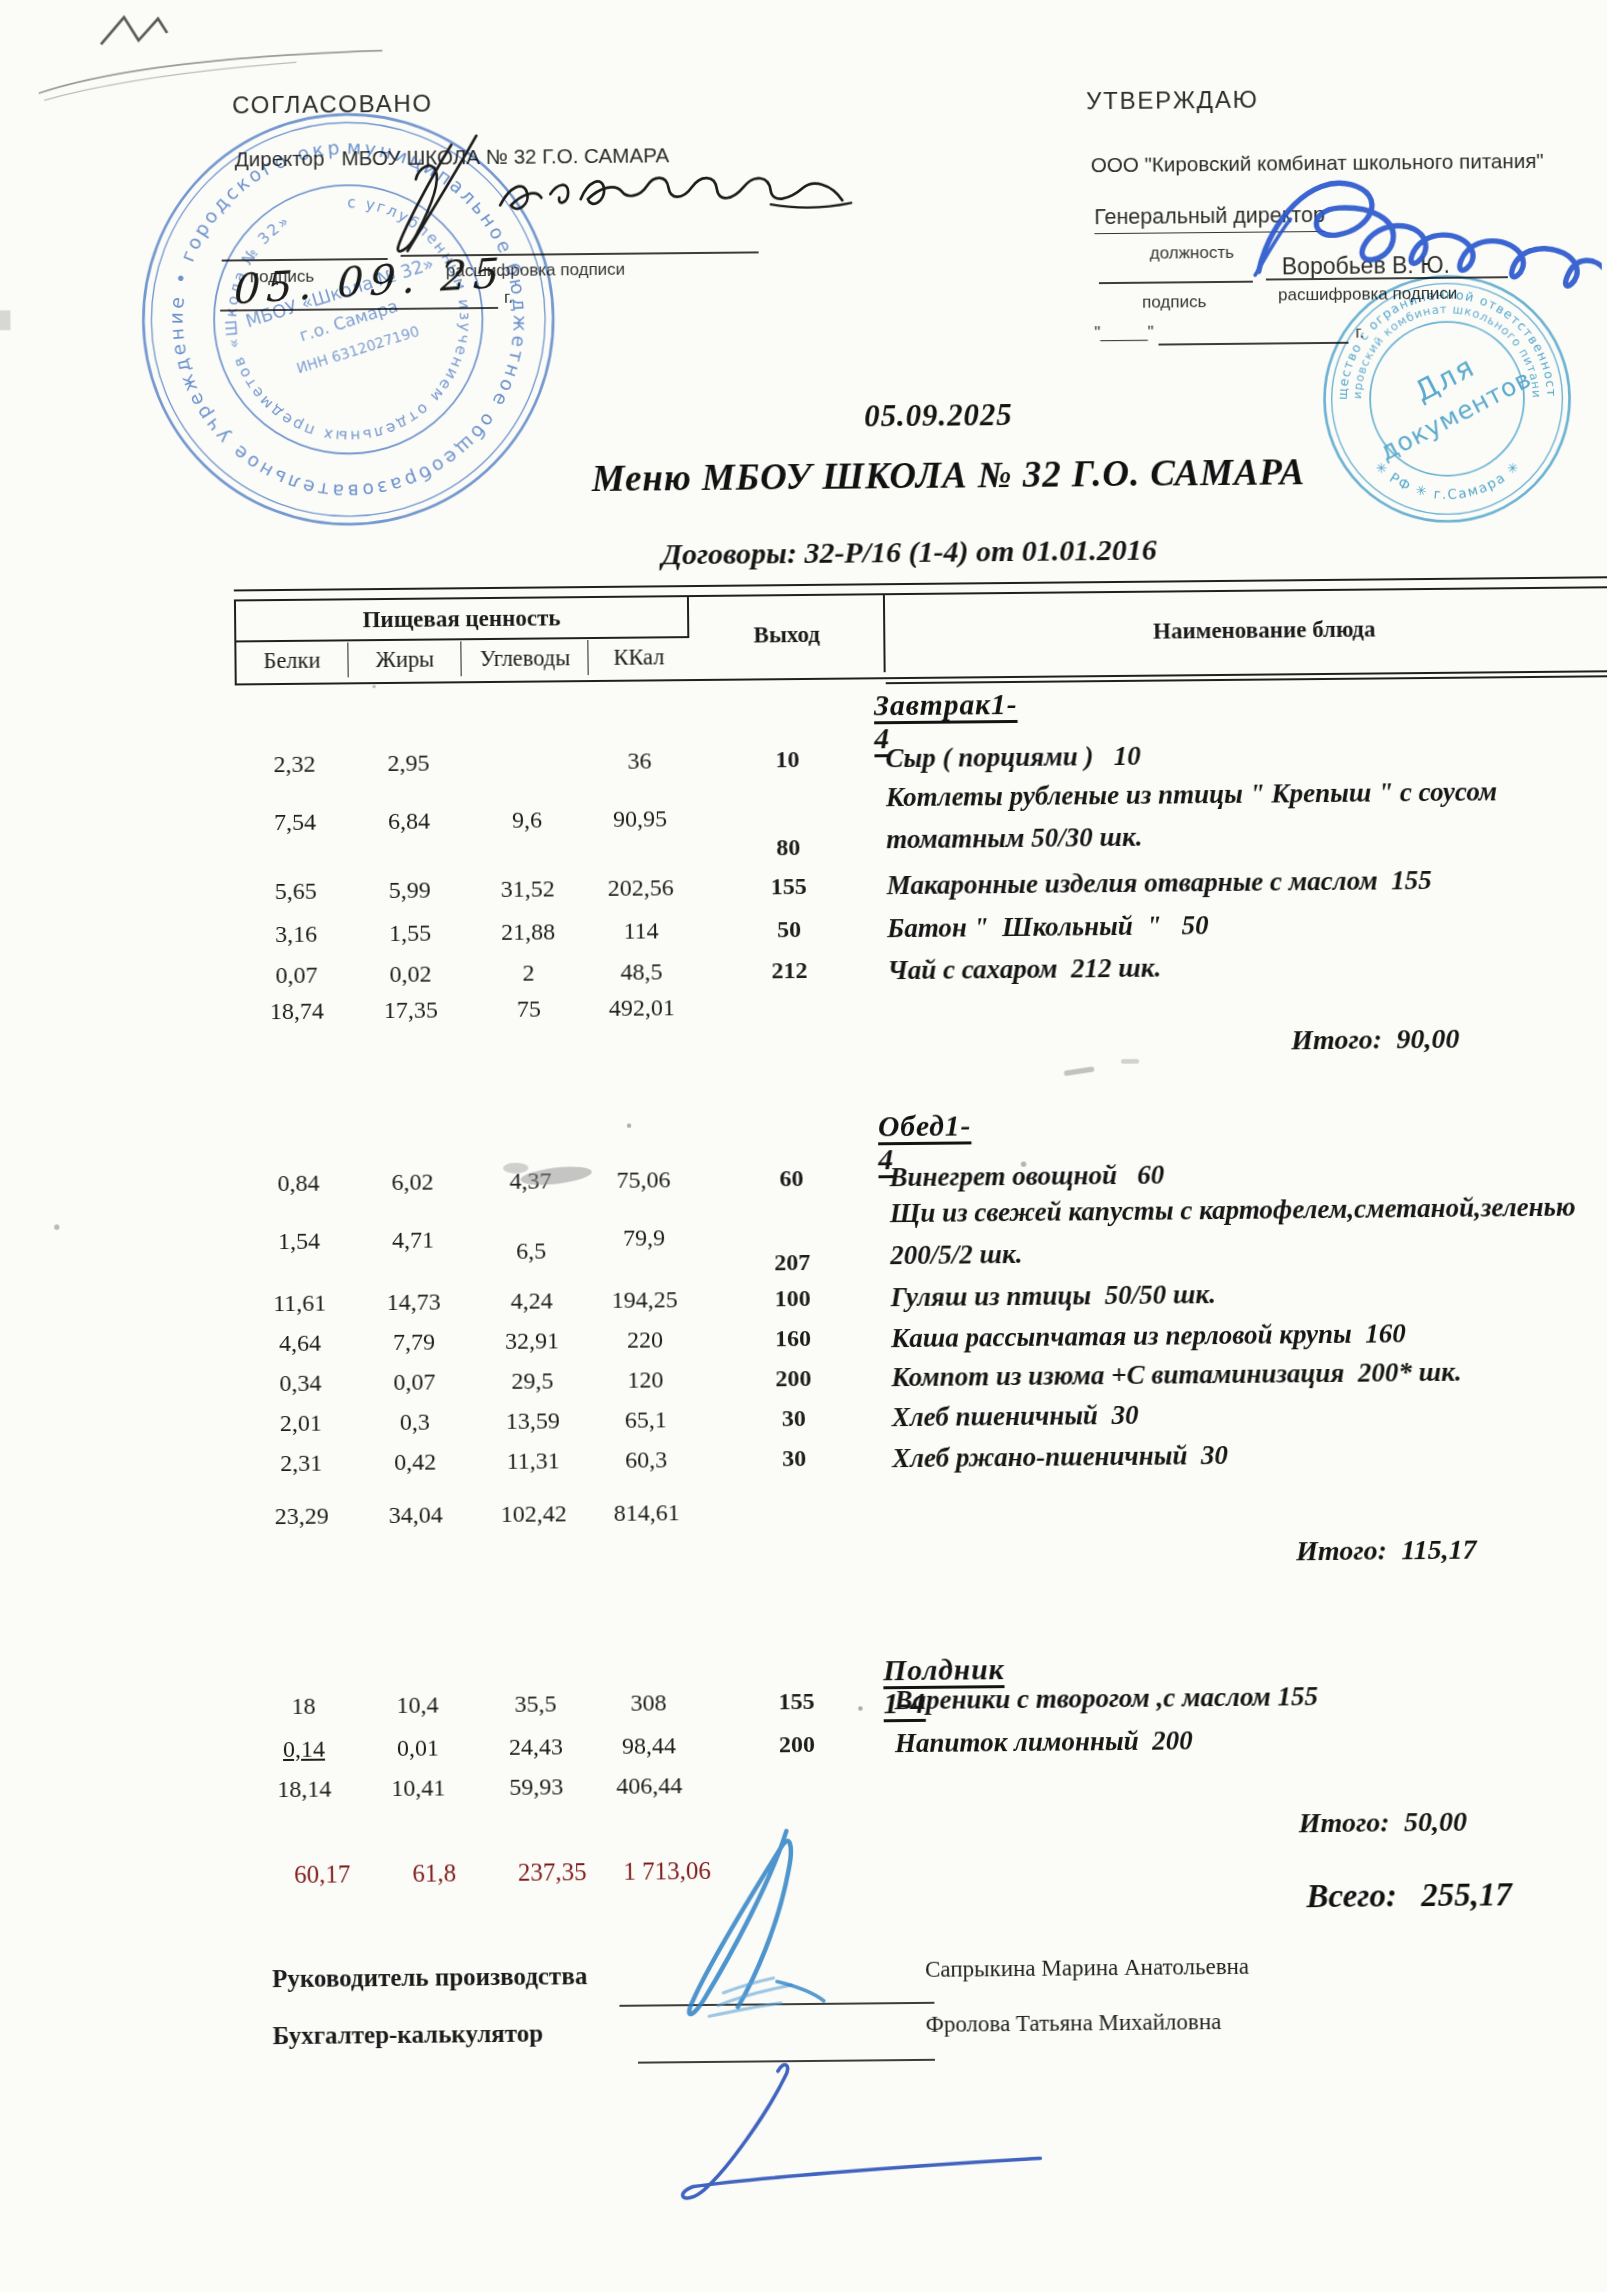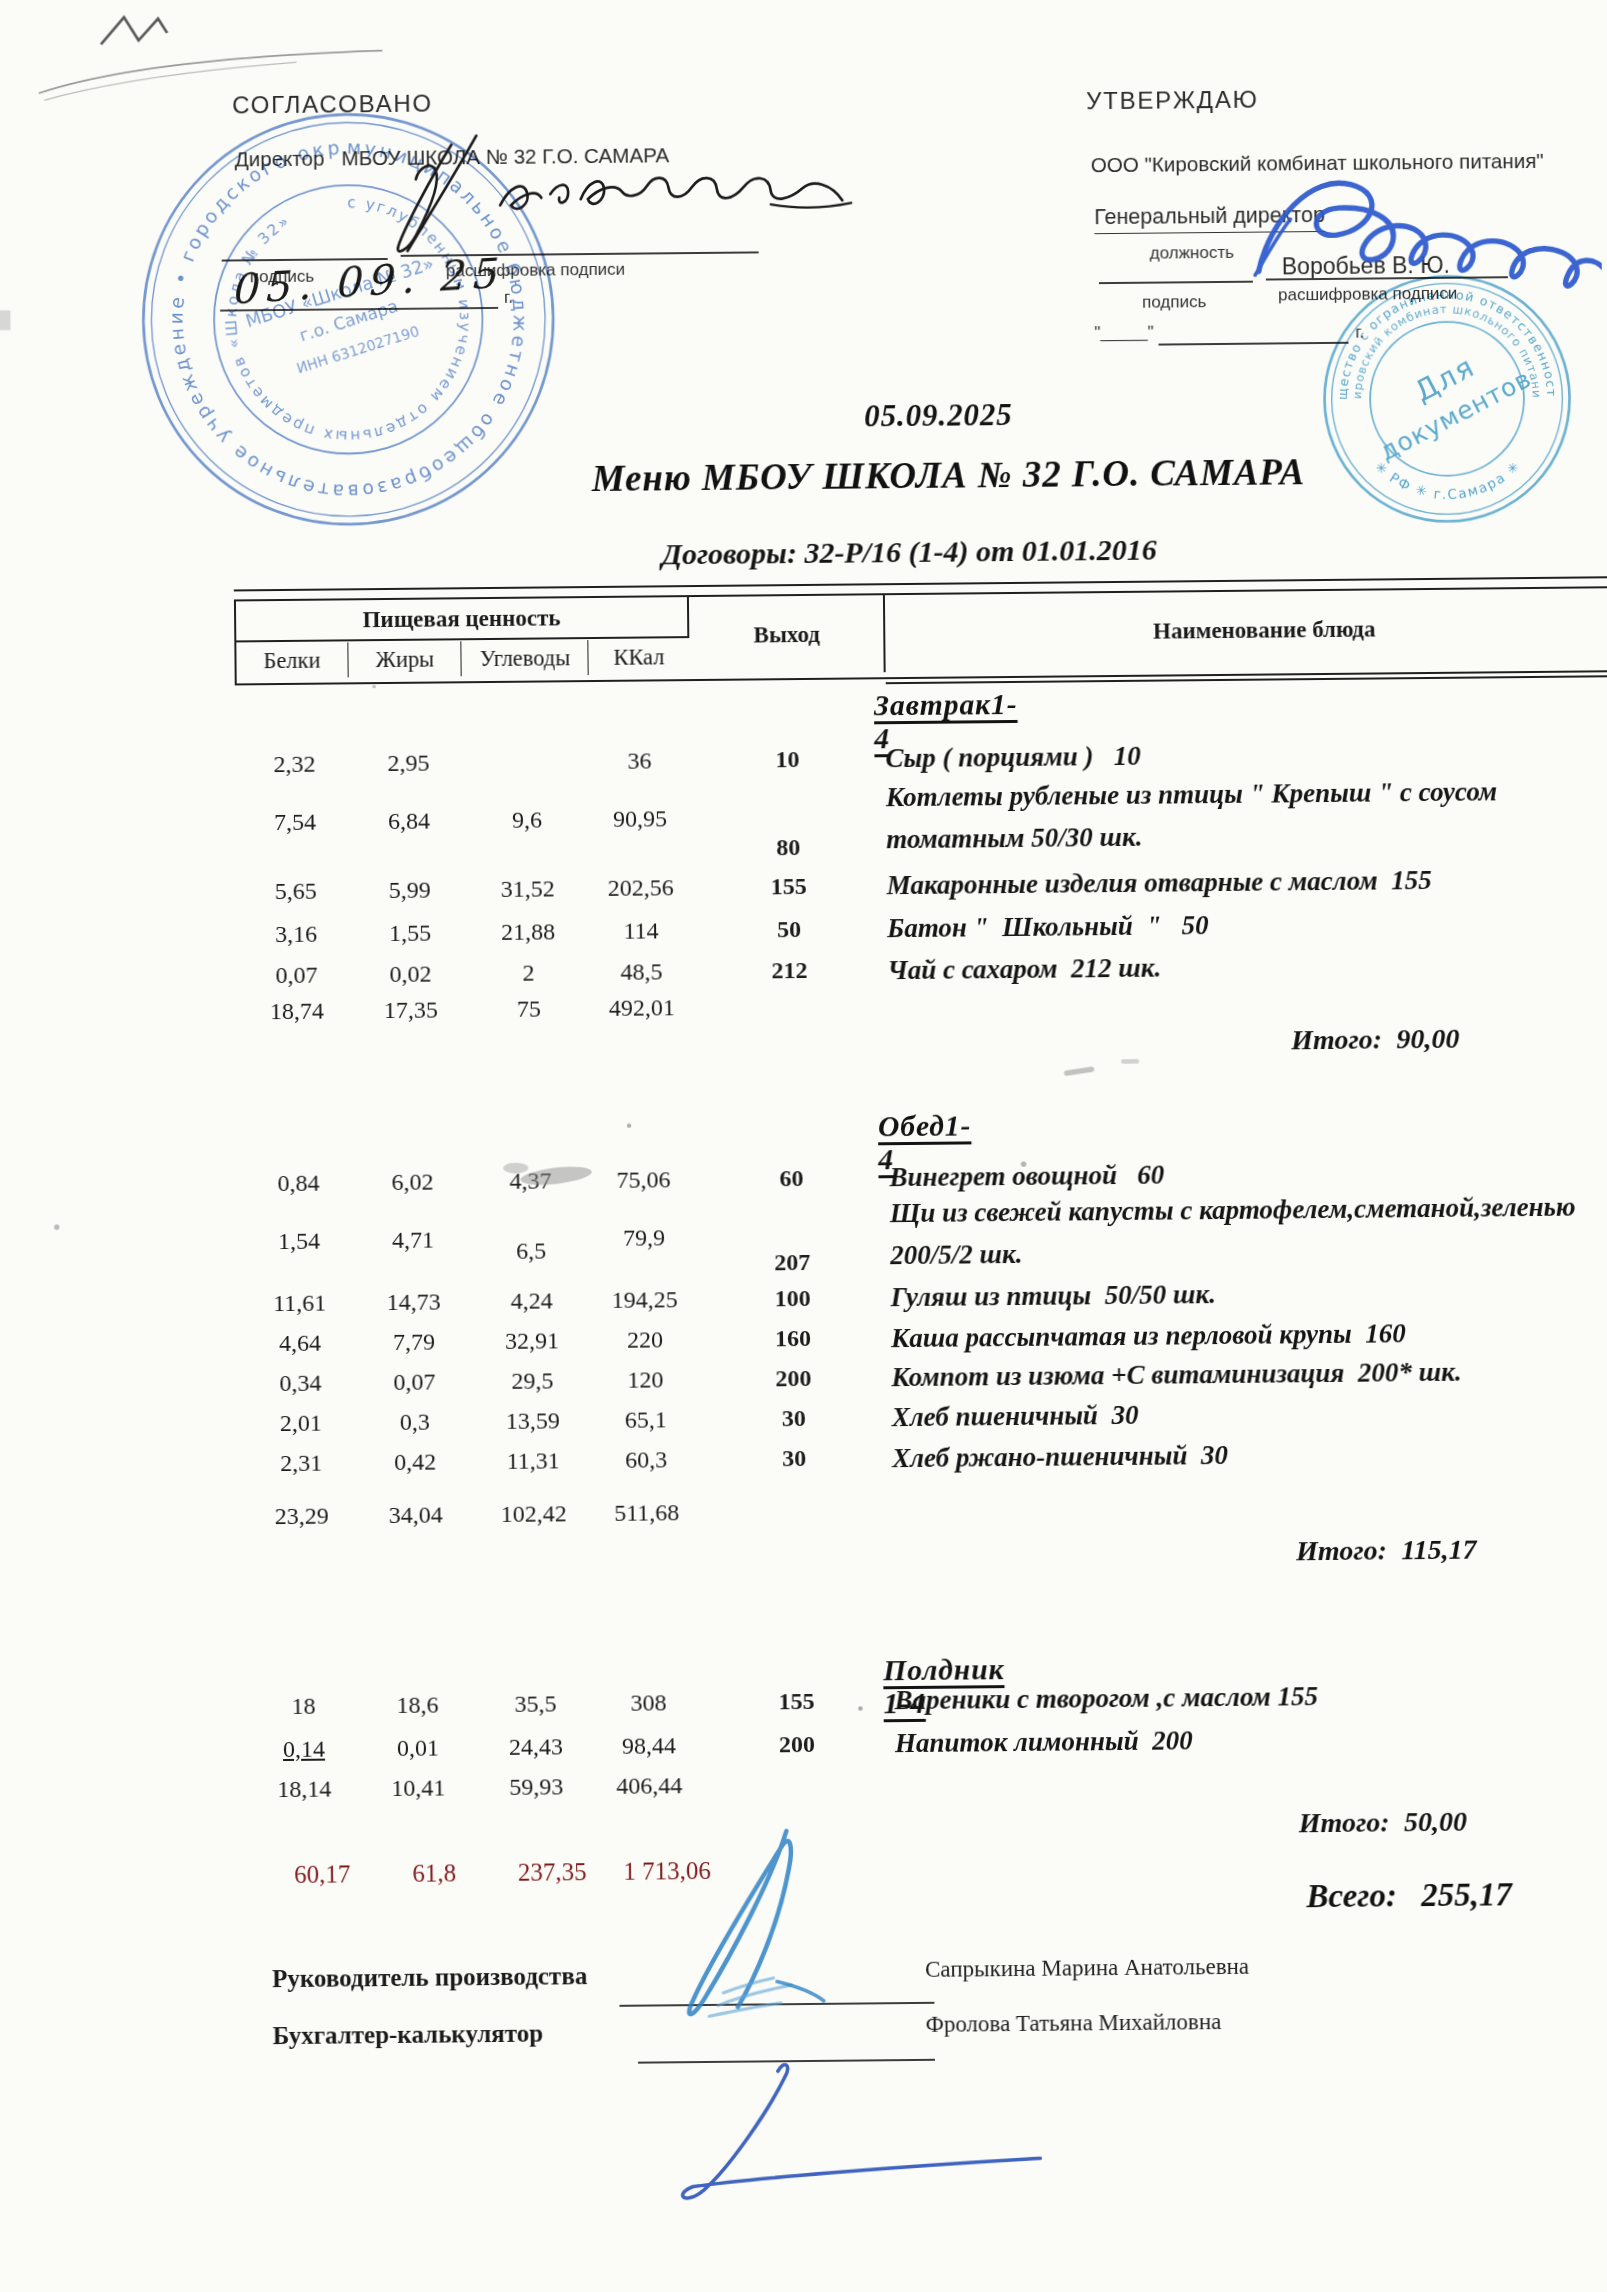--- a/index.html
+++ b/index.html
@@ -163,25 +163,25 @@
         <div class="dish" style="left: 887px; top: 1403px;">Хлеб пшеничный  30</div>
         <div class="num" style="left: 296px; top: 1445px;">2,31</div>
         <div class="num" style="left: 410px; top: 1445px;">0,42</div>
         <div class="num" style="left: 528px; top: 1445px;">11,31</div>
         <div class="num" style="left: 641px; top: 1445px;">60,3</div>
         <div class="num out" style="left: 789px; top: 1445px;">30</div>
         <div class="dish" style="left: 887px; top: 1444px;">Хлеб ржано-пшеничный  30</div>
         <div class="num" style="left: 296px; top: 1498px;">23,29</div>
         <div class="num" style="left: 410px; top: 1498px;">34,04</div>
         <div class="num" style="left: 528px; top: 1498px;">102,42</div>
-        <div class="num" style="left: 641px; top: 1498px;">511,68</div>
+        <div class="num" style="left: 641px; top: 1498px;">814,61</div>
         <div class="subtotal" style="left: 1290px; top: 1540px;"><span>Итого:</span><span style="margin-left: 14.3px;">115,17</span></div>
         <div class="sec-title" style="left: 876px; top: 1655px;">Полдник 1-4</div>
         <div class="num" style="left: 296px; top: 1688px;">18</div>
-        <div class="num" style="left: 410px; top: 1688px;">18,6</div>
+        <div class="num" style="left: 410px; top: 1688px;">10,4</div>
         <div class="num" style="left: 528px; top: 1688px;">35,5</div>
         <div class="num" style="left: 641px; top: 1688px;">308</div>
         <div class="num out" style="left: 789px; top: 1688px;">155</div>
         <div class="dish" style="left: 887px; top: 1686px;">Вареники с творогом ,с маслом 155</div>
         <div class="num" style="left: 296px; top: 1731px; text-decoration: underline;">0,14</div>
         <div class="num" style="left: 410px; top: 1731px;">0,01</div>
         <div class="num" style="left: 528px; top: 1731px;">24,43</div>
         <div class="num" style="left: 641px; top: 1731px;">98,44</div>
         <div class="num out" style="left: 789px; top: 1731px;">200</div>
         <div class="dish" style="left: 887px; top: 1729px;">Напиток лимонный  200</div>

